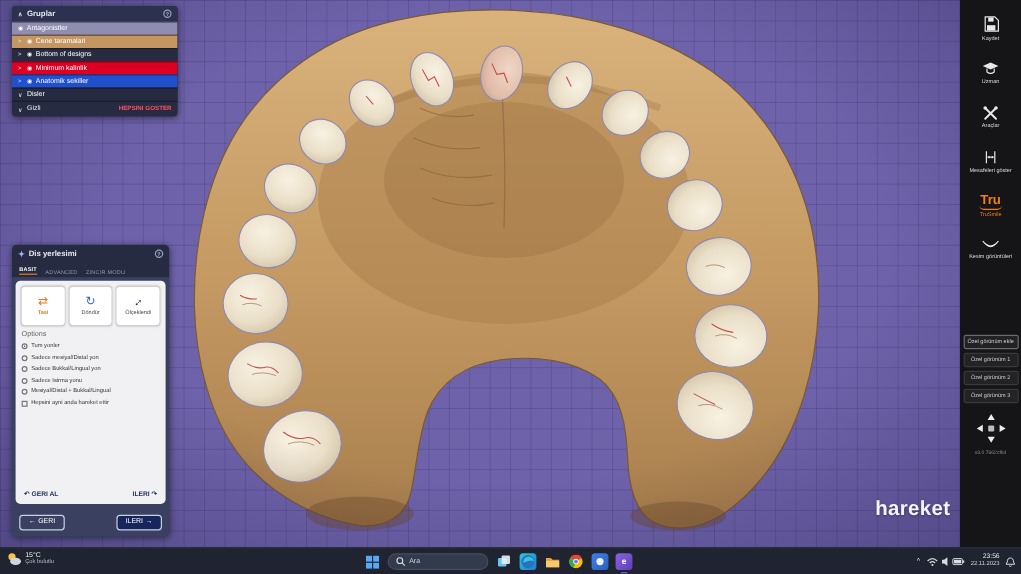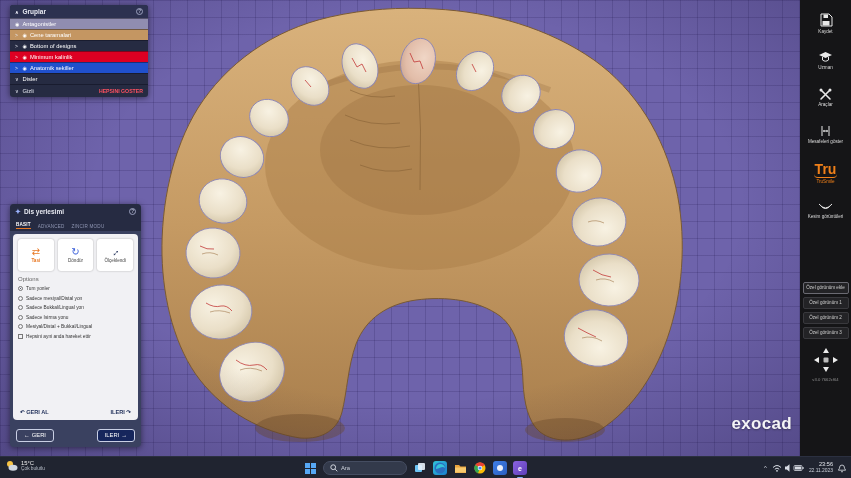--- a/index.html
+++ b/index.html
@@ -58,21 +58,21 @@
 .unredo{display:flex;justify-content:space-between;margin-top:auto;padding:4px 2px 2px;font-size:5.6px;font-weight:bold;color:#24335c}
 .p-foot{display:flex;align-items:center;justify-content:space-between;height:24px;padding:0 6px}
 .btn{display:flex;align-items:center;gap:2px;font-size:5.8px;color:#fff;border:.8px solid #c9cfe4;border-radius:3px;padding:2.5px 7px;background:transparent}
 .btn.primary{background:#16265c}
 
 
 .sidebar{position:absolute;left:800px;top:0;width:51px;height:456px;background:#151517;display:flex;flex-direction:column;align-items:center;color:#e3e3e3}
 .sb-item{margin-top:17px;display:flex;flex-direction:column;align-items:center;gap:1.5px;width:48px;text-align:center}
 .sb-item.first{margin-top:13px}
 .sb-label{font-size:4.6px;line-height:1.3;color:#dcdcdc}
-.tru{color:#f08019;font-weight:bold;font-size:14px;line-height:1;border-bottom:1.5px solid #f08019;border-radius:0 0 4px 4px;padding:0 1px 1px}
+.tru{color:#f08019;font-weight:bold;font-size:11px;line-height:1;border-bottom:1.5px solid #f08019;border-radius:0 0 4px 4px;padding:0 1px 1px}
 .tru-label{color:#f08019}
 .sb-btn{width:46px;background:#232326;border:.5px solid #39393d;border-radius:2px;color:#cfcfcf;font-size:4.6px;padding:2.5px 1px;margin-top:3px;text-align:center}
 .sb-add{margin-top:62px;border-color:#6a6a72}
 .version{margin-top:4px;font-size:4.2px;color:#8f8f8f}
 
 
 .watermark{position:absolute;right:8px;bottom:22px;color:#f4f4f6;font-size:17px;font-weight:bold;letter-spacing:.3px;text-shadow:0 1px 2px rgba(0,0,0,.35)}
 
 
 .taskbar{position:absolute;left:0;top:456px;width:851px;height:22px;background:#202430;border-top:1px solid #2b3040}
@@ -305,21 +305,21 @@
           <span>←</span>
             <span>GERI</span>
         </span>
         <span class="btn primary">
           <span>ILERI</span>
             <span>→</span>
         </span>
       </div>
     </div>
 
-    <div class="watermark">exocad</div>
+    <div class="watermark">hareket</div>
   </div>
 
   <div class="sidebar">
     <div class="sb-item first">
       <svg width="14" height="14" viewBox="0 0 14 14">
         <path d="M2 1 h8 l3 3 v9 h-11 z" fill="none" stroke="#e8e8e8" stroke-width="1"></path>
         <rect x="4.5" y="1.5" width="4.5" height="3.5" fill="#e8e8e8"></rect>
         <rect x="3.5" y="8" width="7" height="4.5" fill="#e8e8e8"></rect>
       </svg>
       <span class="sb-label">Kaydet</span>

